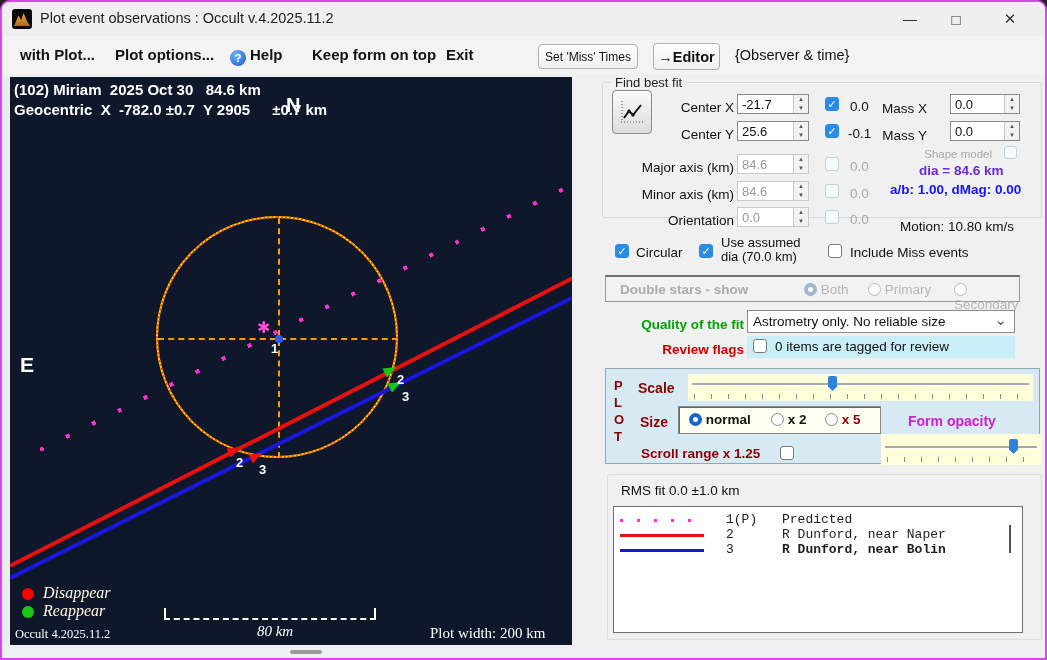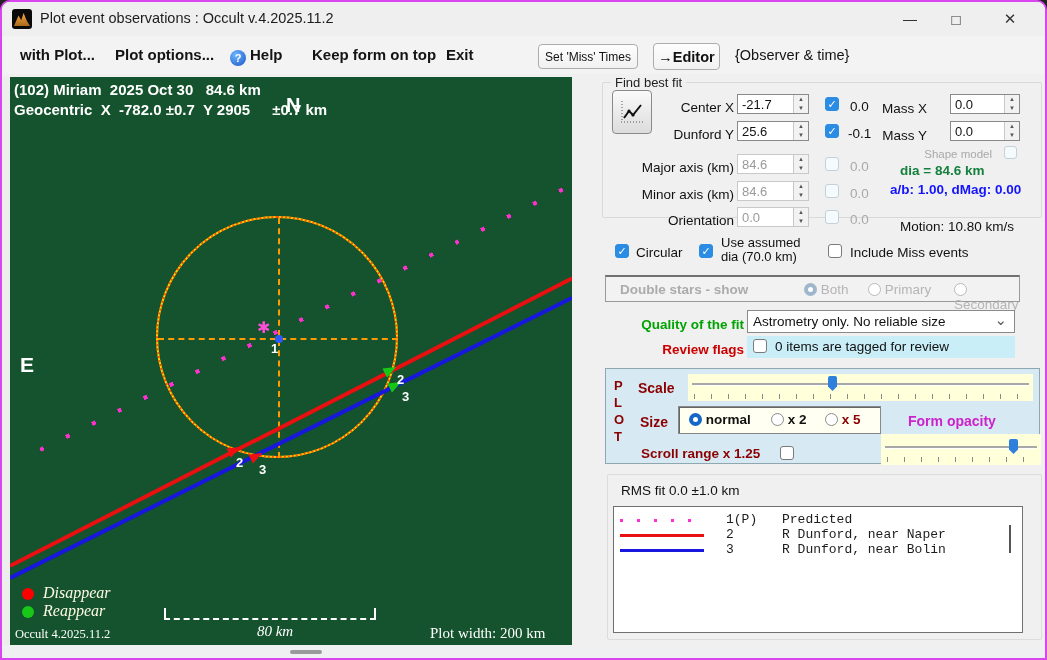--- a/index.html
+++ b/index.html
@@ -18,21 +18,21 @@
              font-size:14px; color:#333; }
   
   .menubar { position:absolute; left:0; top:34px; width:100%; height:38px; background:#f3f3f3; }
   .menu-item { position:absolute; top:10px; font-size:15px; font-weight:600; color:#141414; }
   .help-badge { display:inline-block; width:16px; height:16px; border-radius:50%; background:radial-gradient(circle at 35% 30%,#6db6ff,#1b54c8);
                 color:#fff; font-size:11px; font-weight:700; text-align:center; line-height:16px; vertical-align:-2px; margin-right:4px; }
   .tool-btn { position:absolute; border:1px solid #adadad; border-radius:4px; background:linear-gradient(#fdfdfd,#f1f1f1);
               display:flex; align-items:center; justify-content:center; color:#111; }
 
   
-  .plot { position:absolute; left:8px; top:75px; width:604px; height:568px; background:#14532d; overflow:hidden; }
+  .plot { position:absolute; left:8px; top:75px; width:604px; height:568px; background:#0f172a; overflow:hidden; }
   .plot-text { color:#fff; font-weight:700; font-size:15px; white-space:pre; }
   .serif-it { font-family:"Liberation Serif", serif; font-style:italic; color:#fffdе0; }
   .chord { position:absolute; height:4px; transform-origin:0 50%; border-radius:2px; }
   .tri { position:absolute; width:0; height:0; border-top:5px solid transparent; border-bottom:5px solid transparent; transform:rotate(-27deg); }
   .ptlabel { position:absolute; color:#fff; font-weight:700; font-size:13px; }
   .vstrip { position:absolute; left:0; top:75px; width:8px; height:568px; background:#ededed; }
   .hstrip { position:absolute; left:0; top:643px; width:1043px; height:14px; background:#eef0f2; }
 
   
   .panel { position:absolute; left:570px; top:72px; width:477px; height:573px; background:#f0f0f0; font-size:13.5px; color:#111; }
@@ -175,21 +175,21 @@
     <div class="abs" style="left:278px; top:25px;">0.0</div>
     <div class="rlabel" style="left:280px; top:27px; width:75px;">Mass X</div>
     <div class="spinner" style="left:378px; top:20px; width:70px;">
       <div class="val">0.0</div>
       <div class="btns">
           <span>▲</span>
           <span>▼</span>
         </div>
     </div>
 
-    <div class="rlabel" style="left:30px; top:53px; width:132px;">Dunford Y</div>
+    <div class="rlabel" style="left:30px; top:53px; width:132px;">Center Y</div>
     <div class="spinner" style="left:165px; top:47px;">
       <div class="val">25.6</div>
       <div class="btns">
           <span>▲</span>
           <span>▼</span>
         </div>
     </div>
     <div class="cb on" style="left:253px; top:50px;">
         <span>✓</span>
       </div>
@@ -209,21 +209,21 @@
     <div class="rlabel" style="left:30px; top:86px; width:132px;">Major axis (km)</div>
     <div class="spinner dis" style="left:165px; top:80px;">
       <div class="val">84.6</div>
       <div class="btns">
           <span>▲</span>
           <span>▼</span>
         </div>
     </div>
     <div class="cb dis" style="left:253px; top:83px;"></div>
     <div class="abs gray" style="left:278px; top:85px;">0.0</div>
-    <div class="abs" style="left:328px; top:89px; color:#15803d; font-weight:600;">dia = 84.6 km</div>
+    <div class="abs" style="left:347px; top:89px; color:#6d28d9; font-weight:600;">dia = 84.6 km</div>
 
     <div class="rlabel" style="left:30px; top:113px; width:132px;">Minor axis (km)</div>
     <div class="spinner dis" style="left:165px; top:107px;">
       <div class="val">84.6</div>
       <div class="btns">
           <span>▲</span>
           <span>▼</span>
         </div>
     </div>
     <div class="cb dis" style="left:253px; top:110px;"></div>
@@ -310,19 +310,19 @@
         <div class="abs" style="left:6px; top:12px; width:84px; height:3px; background:repeating-linear-gradient(90deg,#ff2fd0 0 3px,transparent 3px 17px);"></div>
         <div class="abs mono" style="left:112px; top:5px; width:56px;">1(P)</div>
         <div class="abs mono" style="left:168px; top:5px;">Predicted</div>
 
         <div class="abs" style="left:6px; top:27px; width:84px; height:3px; background:#e81010;"></div>
         <div class="abs mono" style="left:112px; top:20px; width:56px;">2</div>
         <div class="abs mono" style="left:168px; top:20px;">R Dunford, near Naper</div>
 
         <div class="abs" style="left:6px; top:42px; width:84px; height:3px; background:#1717dd;"></div>
         <div class="abs mono" style="left:112px; top:35px; width:56px;">3</div>
-        <div class="abs mono" style="left:168px; top:35px;">R Dunford, near Bolin</div>
+        <div class="abs mono" style="left:168px; top:35px;font-weight:bold;">R Dunford, near Bolin</div>
 
         <div class="abs" style="left:395px; top:18px; width:2px; height:28px; background:#555;"></div>
       </div>
     </div>
   </div>
 </div>
 
 </body></html>

